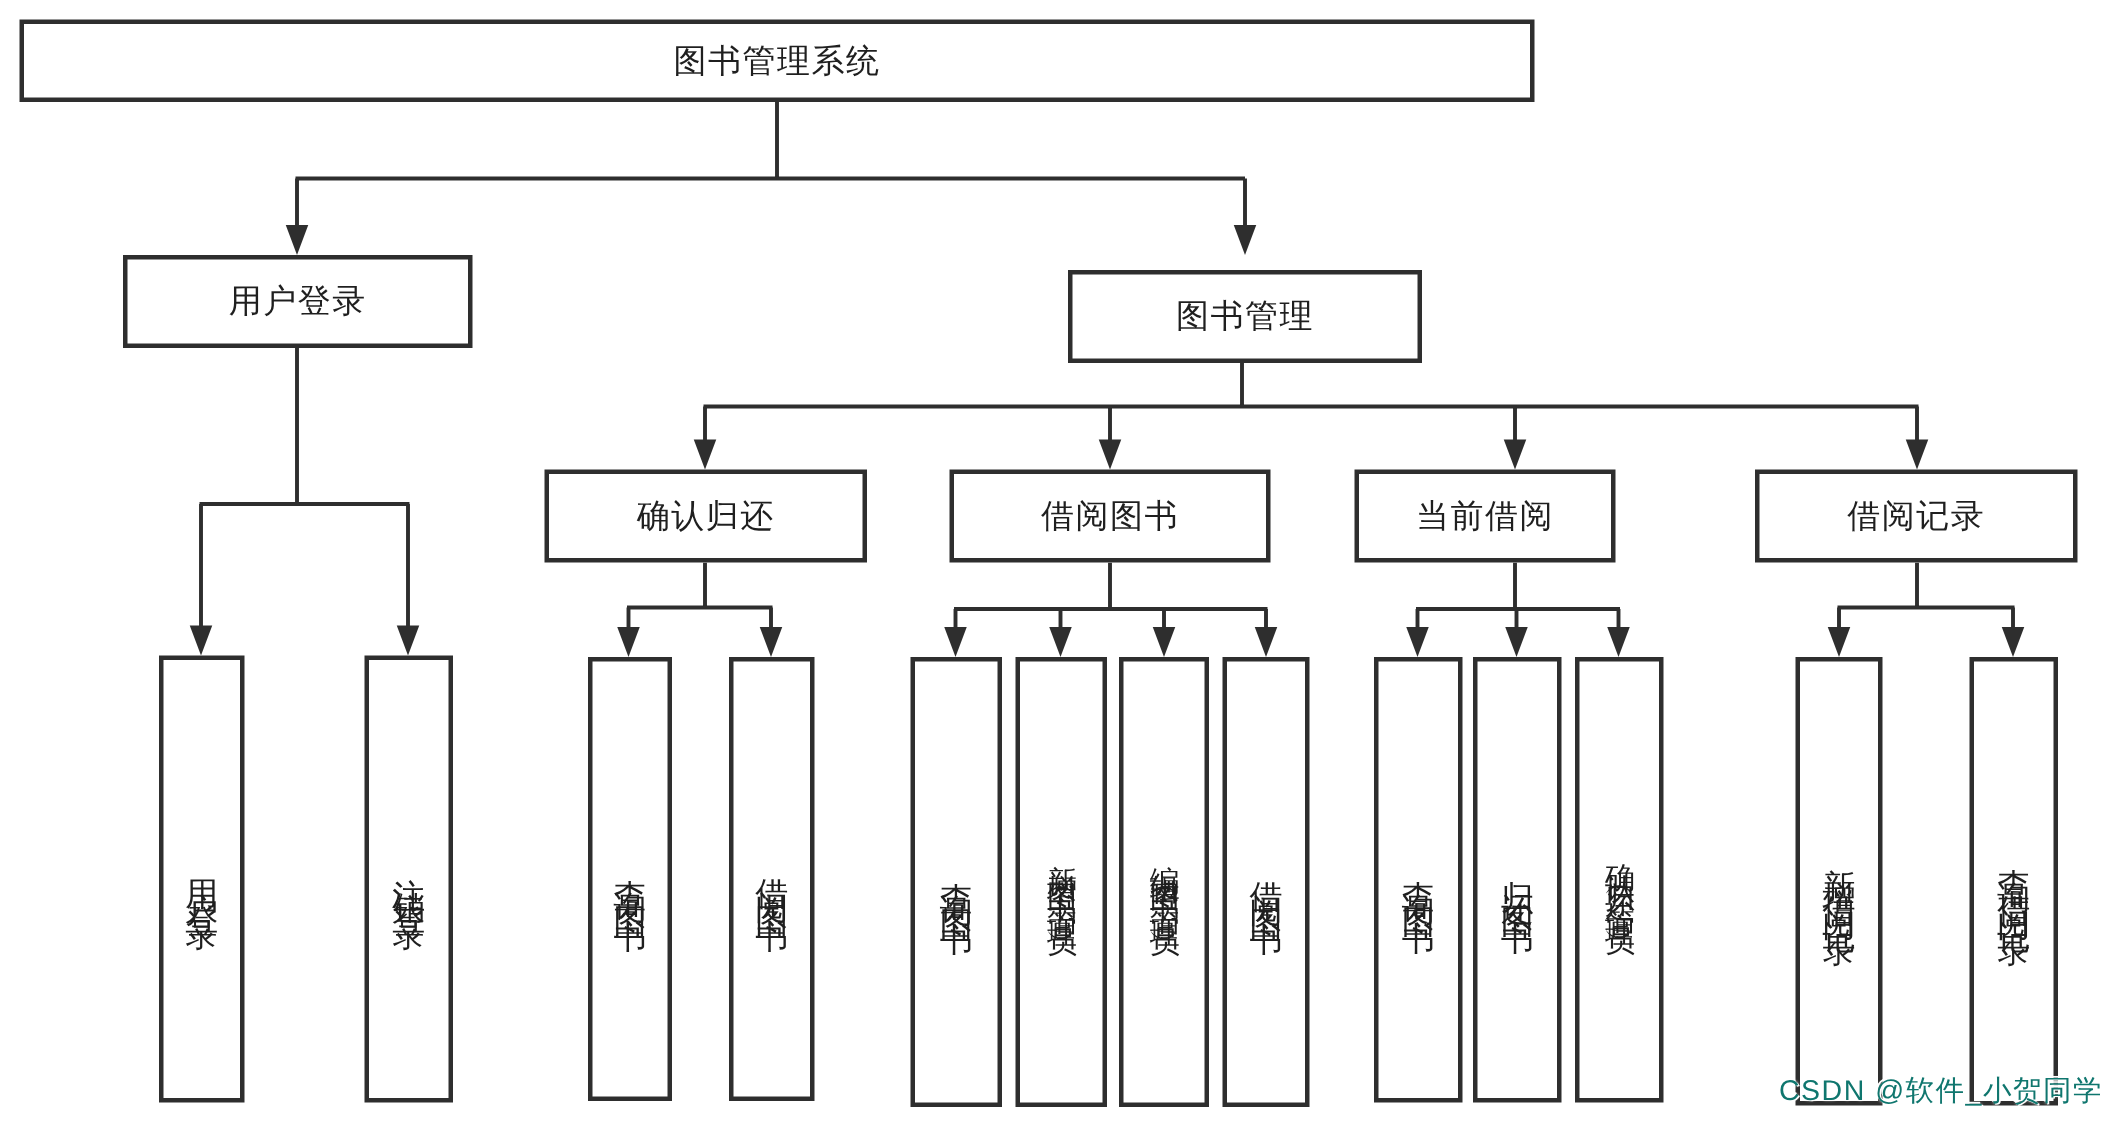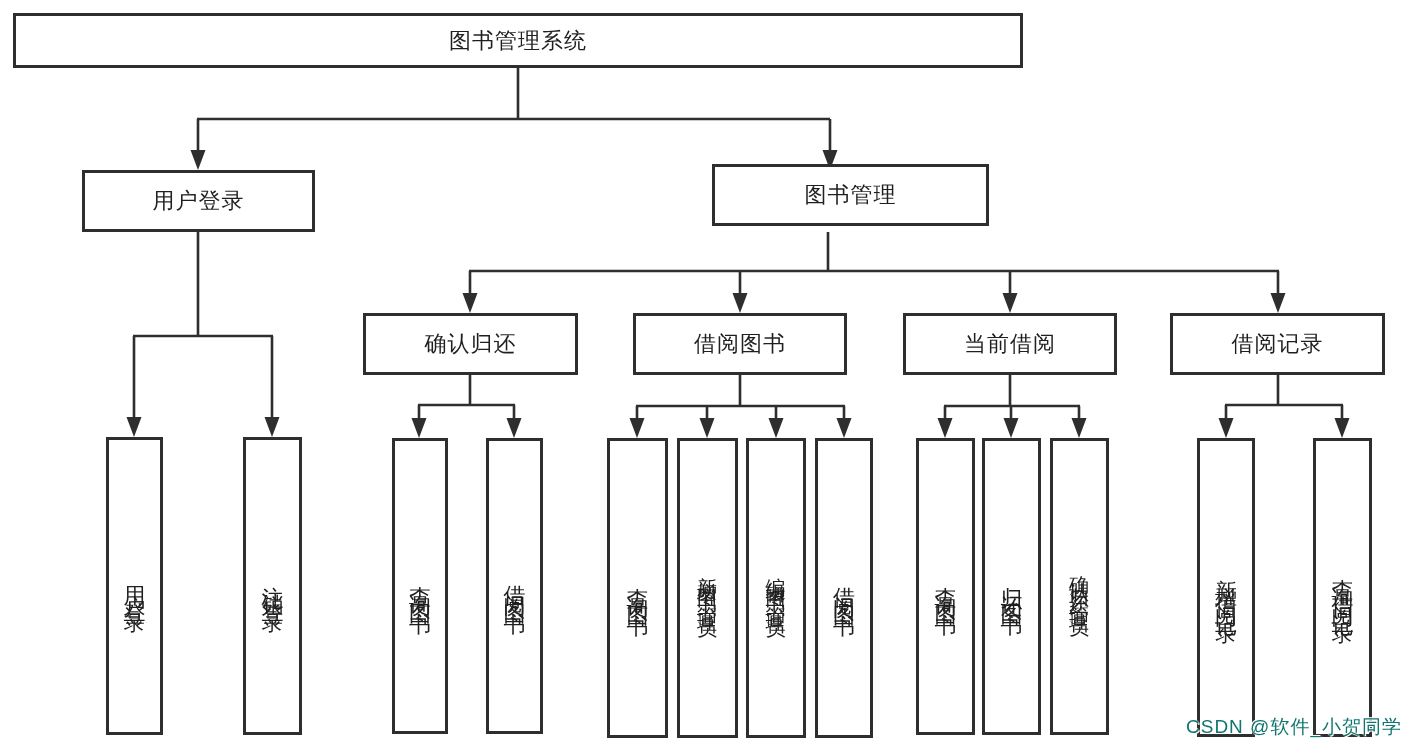--- a/index.html
+++ b/index.html
@@ -92,25 +92,25 @@
       <polygon points="1071.5,418 1086.5,418 1079,438"></polygon>
 
       <polygon points="1218.5,418 1233.5,418 1226,438"></polygon>
       <polygon points="1334.5,418 1349.5,418 1342,438"></polygon>
     </g>
   </svg>
 
   <div class="node" style="left:13px;top:13px;width:1010px;height:55px;">图书管理系统</div>
 
   <div class="node" style="left:82px;top:170px;width:233px;height:62px;">用户登录</div>
-  <div class="node" style="left:712px;top:164px;width:277px;height:62px;">图书管理</div>
+  <div class="node" style="left:712px;top:180px;width:236px;height:62px;">图书管理</div>
 
   <div class="node" style="left:363px;top:313px;width:215px;height:62px;">确认归还</div>
   <div class="node" style="left:633px;top:313px;width:214px;height:62px;">借阅图书</div>
-  <div class="node" style="left:903px;top:313px;width:214px;height:62px;">当前借阅</div>
+  <div class="node" style="left:903px;top:313px;width:174px;height:62px;">当前借阅</div>
   <div class="node" style="left:1170px;top:313px;width:215px;height:62px;">借阅记录</div>
 
   <div class="node vnode" style="left:106px;top:437px;width:57px;height:298px;">用户登录</div>
   <div class="node vnode" style="left:243px;top:437px;width:59px;height:298px;">注销登录</div>
 
   <div class="node vnode" style="left:392px;top:438px;width:56px;height:296px;">查询图书</div>
   <div class="node vnode" style="left:486px;top:438px;width:57px;height:296px;">借阅图书</div>
 
   <div class="node vnode" style="left:607px;top:438px;width:61px;height:300px;">查询图书</div>
   <div class="node vnode vnode-long" style="left:677px;top:438px;width:61px;height:300px;">新增图书（管理员）</div>

